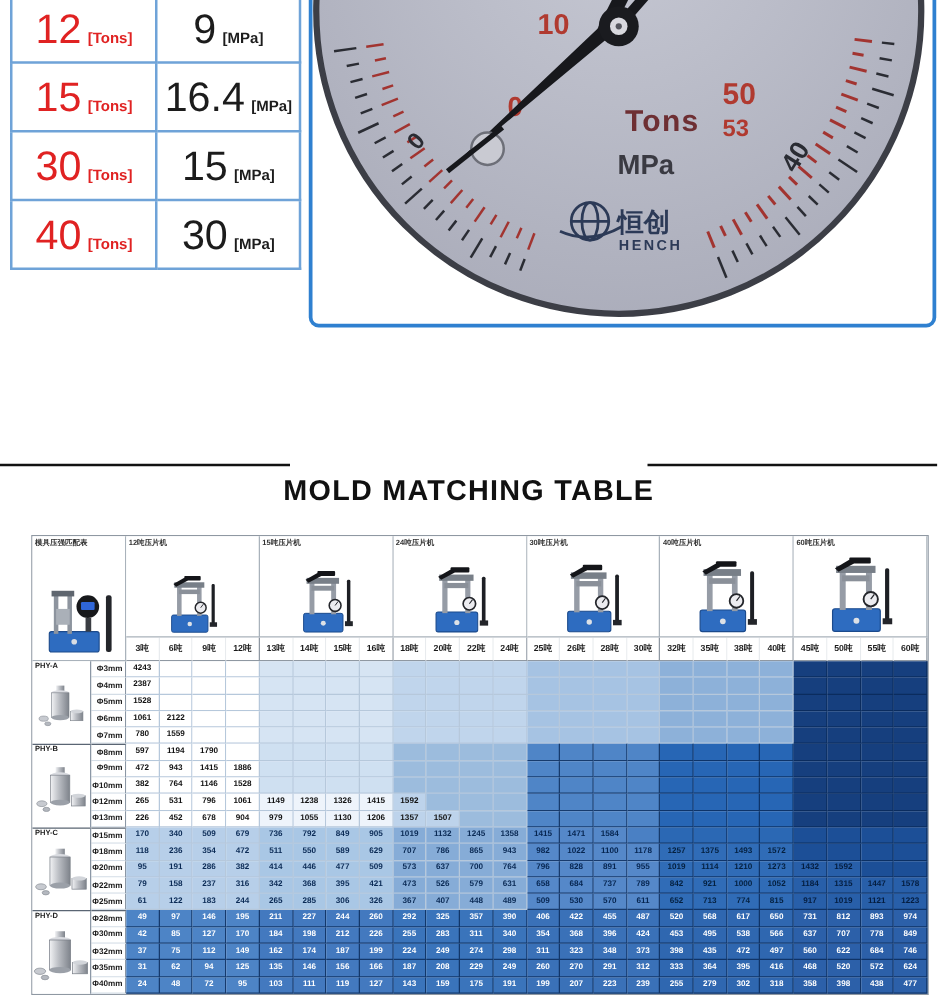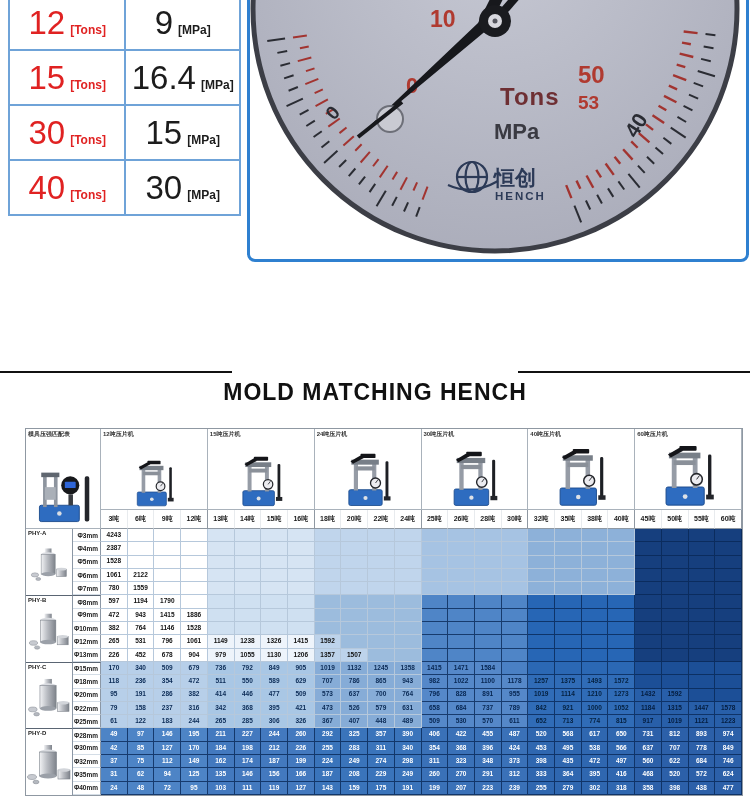--- a/index.html
+++ b/index.html
@@ -199,21 +199,21 @@
         <circle cx="245" cy="32" r="16" fill="#1a1b1f"></circle>
         <circle cx="245" cy="32" r="7" fill="#d8d8de"></circle>
         <circle cx="245" cy="32" r="2.5" fill="#55565e"></circle>
       </g>
     </svg>
   </div>
 
 
   <div class="rule l"></div>
   <div class="rule r"></div>
-  <h2 class="title-en">MOLD MATCHING HENCH</h2>
+  <h2 class="title-en">MOLD MATCHING TABLE</h2>
 
   <div class="mold-table" id="moldTable">
       <div class="mcell" style="grid-area: 1 / 1 / span 2 / span 2;">
         <span class="mlab">模具压强匹配表</span>
         <svg width="64" height="58" viewBox="0 0 64 64" preserveAspectRatio="xMidYMax meet">
           <rect x="6" y="40" width="44" height="18" rx="2" fill="#2e6cc0" stroke="#1b4a8c"></rect>
           <circle cx="28" cy="49" r="2.5" fill="#d9dde3"></circle>
           <rect x="10" y="6" width="4" height="36" fill="#8d949e"></rect>
           <rect x="22" y="6" width="4" height="36" fill="#8d949e"></rect>
           <rect x="8" y="4" width="20" height="5" fill="#5f666f"></rect>

